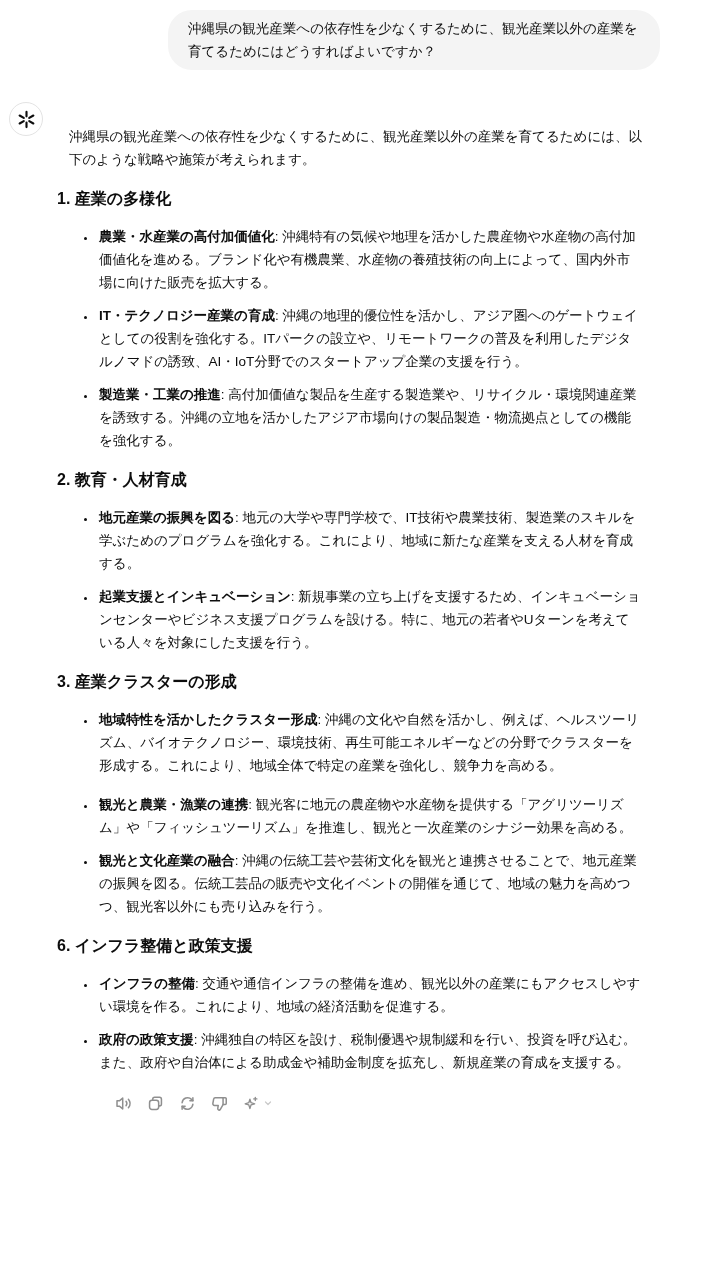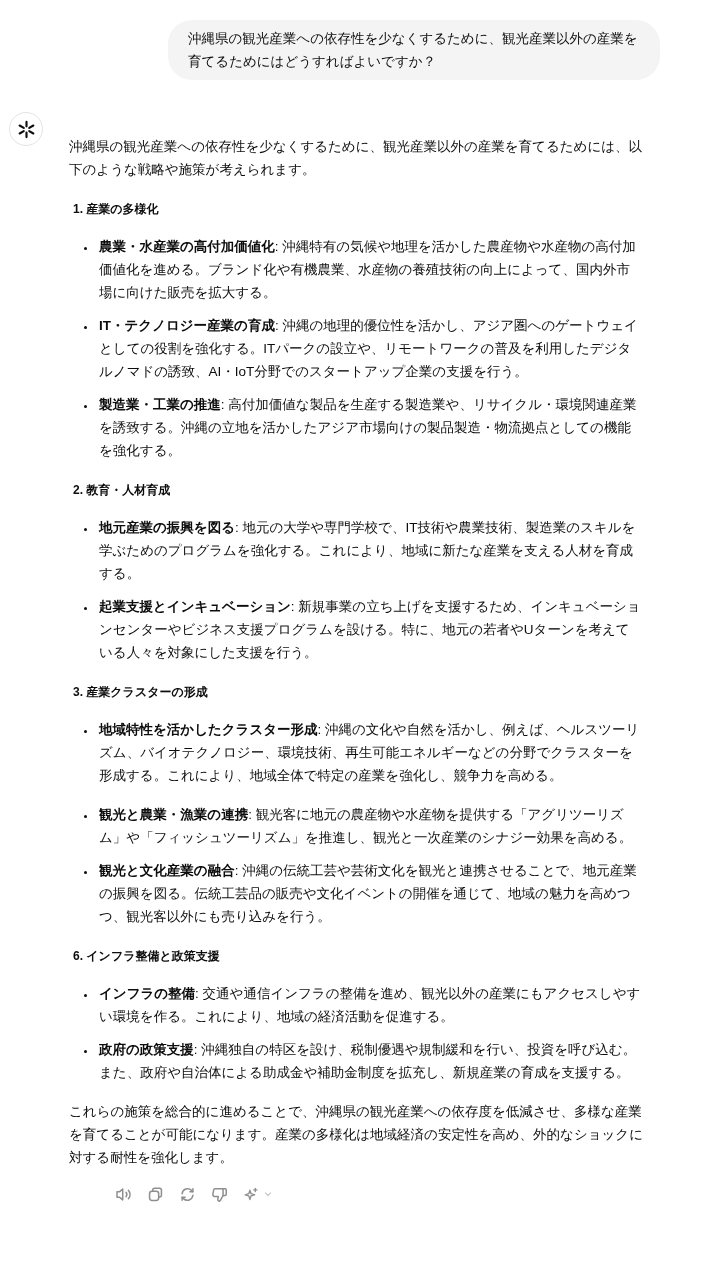--- a/index.html
+++ b/index.html
@@ -4,21 +4,21 @@
 <style>
   * { margin: 0; padding: 0; box-sizing: border-box; }
   html, body { width: 719px; height: 1264px; overflow: hidden; }
   body {
     background: #ffffff;
     color: #0d0d0d;
     font-family: "Liberation Sans", "DejaVu Sans", sans-serif;
     font-size: 13.5px;
     line-height: 23px;
   }
-  .page { position: relative; width: 679px; height: 1264px; padding-top: 20px; }
+  .page { position: relative; width: 679px; height: 1264px; padding-top: 10px; }
 
   
   .user-row { display: flex; justify-content: flex-end; padding-right: 19px; }
   .user-bubble {
     max-width: 492px;
     background: #f4f4f4;
     border-radius: 24px;
     padding: 7px 20px;
     color: #0d0d0d;
   }
@@ -30,22 +30,22 @@
     width: 34px; height: 34px;
     border: 1px solid #e3e3e3; border-radius: 50%;
     background: #fff;
     display: flex; align-items: center; justify-content: center;
   }
   .avatar svg { width: 19px; height: 19px; }
 
   .assistant-content { margin: 0 20px 0 57px; padding-top: 11px; }
   .assistant-content p { margin: 12px; }
   .assistant-content h3 {
-    font-size: 12px; line-height: 20px; font-weight: 700;
-    margin: 18px 0 14px 16px;
+    font-size: 16px; line-height: 20px; font-weight: 700;
+    margin: 18px 0 14px 0;
   }
   .assistant-content ul { margin: 16px; padding-left: 24px; list-style: disc; }
   .assistant-content li { margin-bottom: 10px; padding-left: 2px; }
   .assistant-content li::marker { font-size: 11px; }
   .closing { margin-top: 12px !important; }
 
   
   .action-bar {
     display: flex; align-items: center; gap: 6px;
     margin: 12px 0 0 53px;
@@ -117,21 +117,20 @@
           </section>
           <section>
             <h3>6. インフラ整備と政策支援</h3>
             <ul>
               <li><strong>インフラの整備</strong><span>: 交通や通信インフラの整備を進め、観光以外の産業にもアクセスしやすい環境を作る。これにより、地域の経済活動を促進する。</span></li>
               <li><strong>政府の政策支援</strong><span>: 沖縄独自の特区を設け、税制優遇や規制緩和を行い、投資を呼び込む。また、政府や自治体による助成金や補助金制度を拡充し、新規産業の育成を支援する。</span></li>
             </ul>
           </section>
         </div>
 
-      <p class="closing">これらの施策を総合的に進めることで、沖縄県の観光産業への依存度を低減させ、多様な産業を育てることが可能になります。産業の多様化は地域経済の安定性を高め、外的なショックに対する耐性を強化します。</p>
 
       <div class="action-bar">
 
         <button class="action-btn">
           <svg width="19" height="19" viewBox="0 0 24 24" fill="none" stroke="currentColor" stroke-width="1.9" stroke-linecap="round" stroke-linejoin="round">
             <path d="M11 5.2 6.8 8.6H3.8v6.8h3L11 18.8V5.2z"></path>
             <path d="M15.2 9.2a4.6 4.6 0 0 1 0 5.6"></path>
             <path d="M18.2 6.6a8.6 8.6 0 0 1 0 10.8"></path>
           </svg>
         </button>

